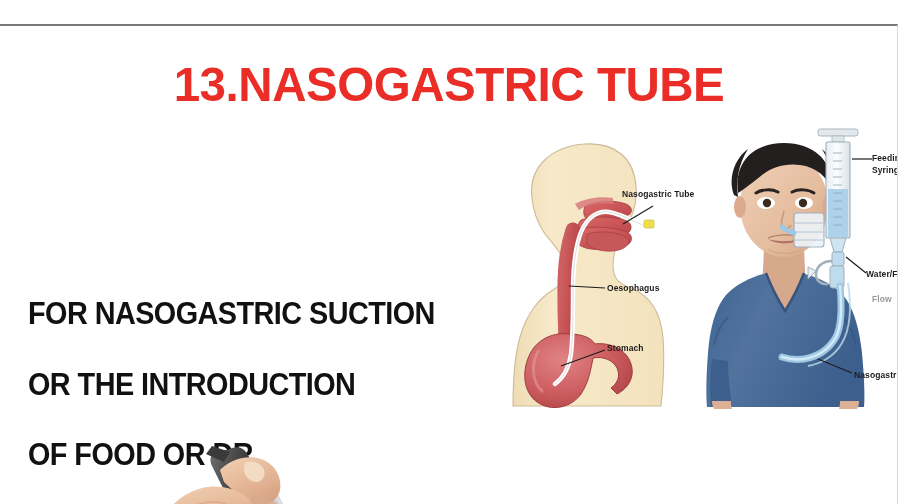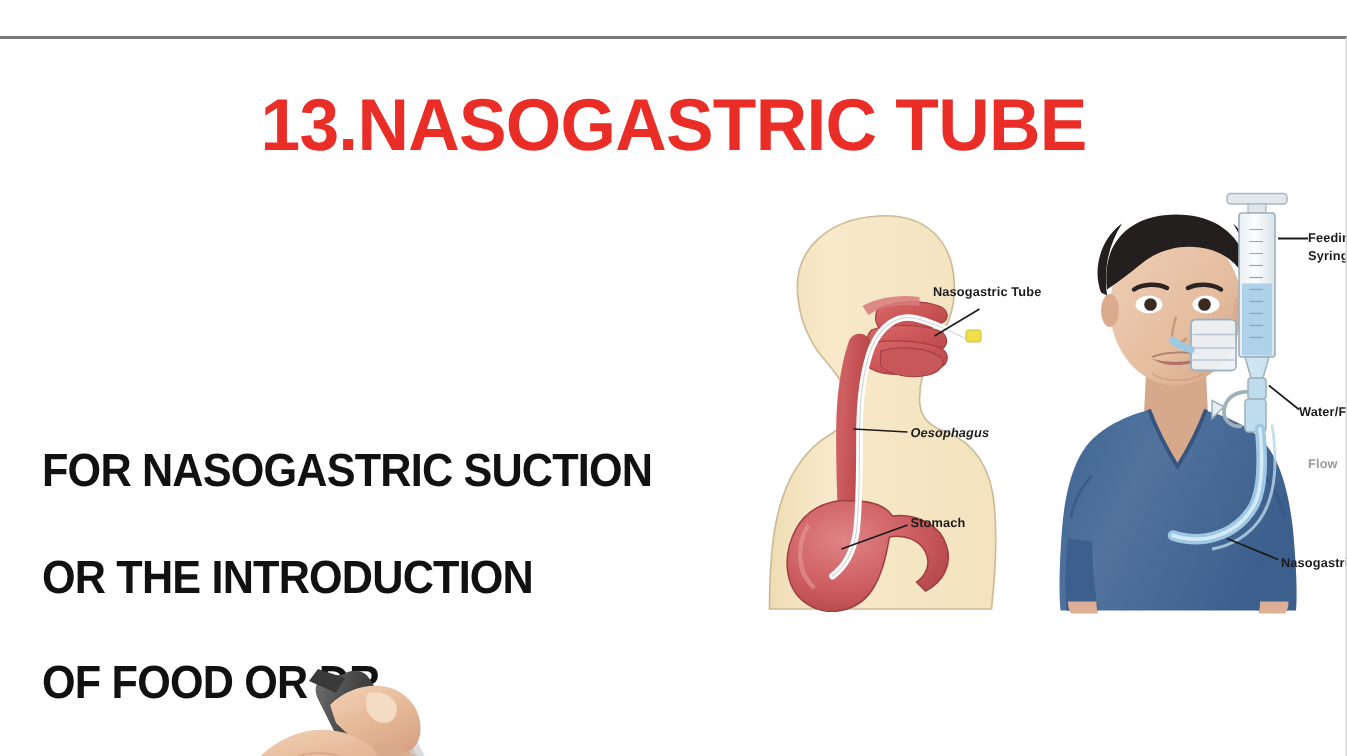--- a/index.html
+++ b/index.html
@@ -173,21 +173,21 @@
       </g>
 
       <g stroke="#1c1c1c" stroke-width="1.1" fill="none">
         <line x1="128" y1="86" x2="158" y2="68"></line>
         <line x1="74" y1="148" x2="110" y2="150"></line>
         <line x1="66" y1="228" x2="110" y2="212"></line>
       </g>
     </svg>
 
     <div class="fig-label" style="left:127px; top:51px;">Nasogastric Tube</div>
-    <div class="fig-label" style="left:112px; top:145px;font-style:italic;">Oesophagus</div>
+    <div class="fig-label" style="left:112px; top:145px;">Oesophagus</div>
     <div class="fig-label" style="left:112px; top:205px;text-align:right;">Stomach</div>
   </div>
 
   <div id="photo">
     <svg width="222" height="290" viewBox="0 0 222 290">
       <defs>
         <linearGradient id="shirtGrad" x1="0" y1="0" x2="1" y2="0.4">
           <stop offset="0%" stop-color="#3f6492"></stop>
           <stop offset="40%" stop-color="#51739e"></stop>
           <stop offset="100%" stop-color="#3d5f8d"></stop>
@@ -304,21 +304,21 @@
       <g stroke="#1c1c1c" stroke-width="1.2" fill="none">
         <line x1="176" y1="38" x2="196" y2="38"></line>
         <line x1="170" y1="136" x2="190" y2="152"></line>
         <line x1="142" y1="238" x2="176" y2="252"></line>
       </g>
     </svg>
 
     <div class="fig-label" style="left:196px; top:32px;">Feeding</div>
     <div class="fig-label" style="left:196px; top:44px;">Syringe</div>
     <div class="fig-label" style="left:190px; top:148px;">Water/Food</div>
-    <div class="fig-label gray" style="left:196px; top:183px;">Flow</div>
+    <div class="fig-label gray" style="left:196px; top:173px;">Flow</div>
     <div class="fig-label" style="left:178px; top:249px;">Nasogastric Tube</div>
   </div>
 
   <div id="hand">
     <svg width="230" height="90" viewBox="0 0 230 90">
       <defs>
         <linearGradient id="skinHand" x1="0.2" y1="0" x2="0.8" y2="1">
           <stop offset="0%" stop-color="#f0cdb1"></stop>
           <stop offset="45%" stop-color="#e6b999"></stop>
           <stop offset="100%" stop-color="#d6a182"></stop>

